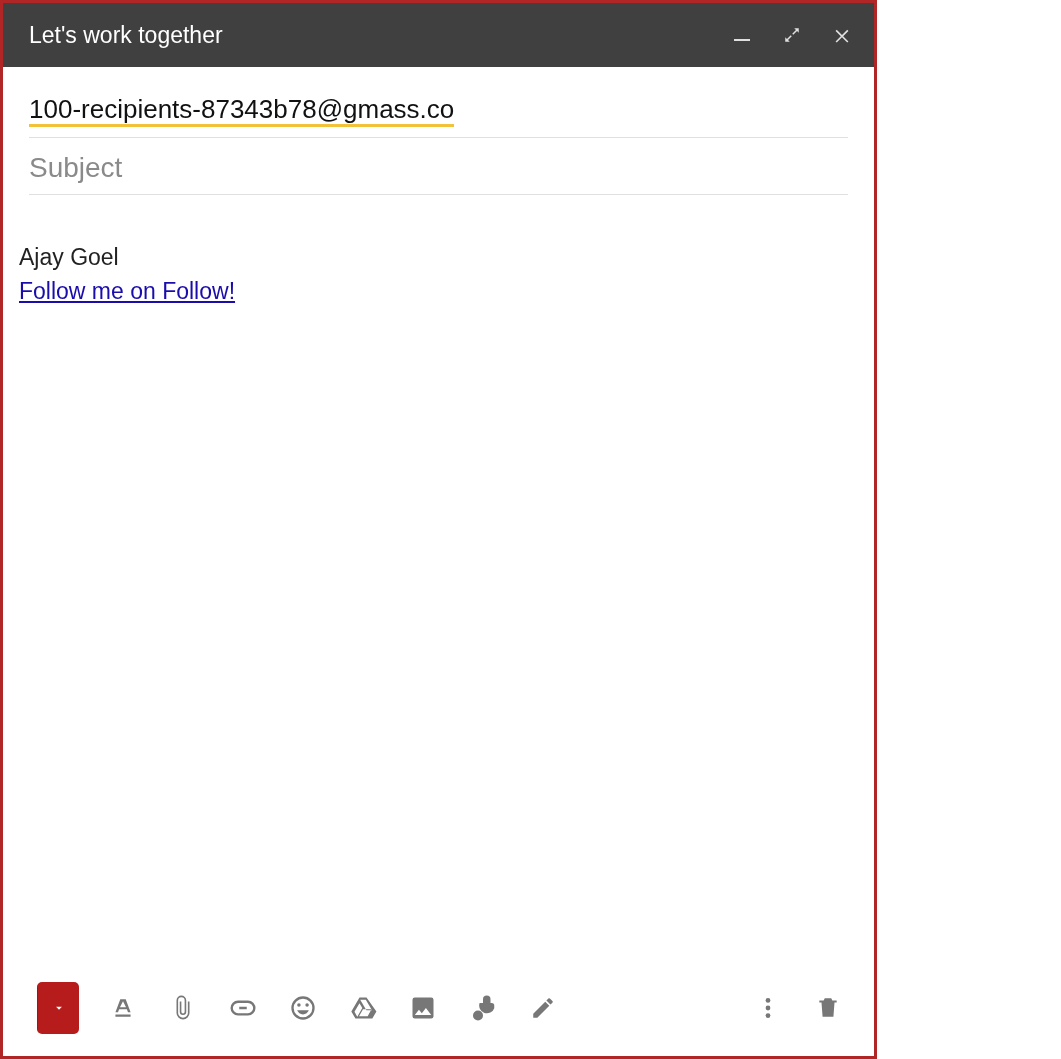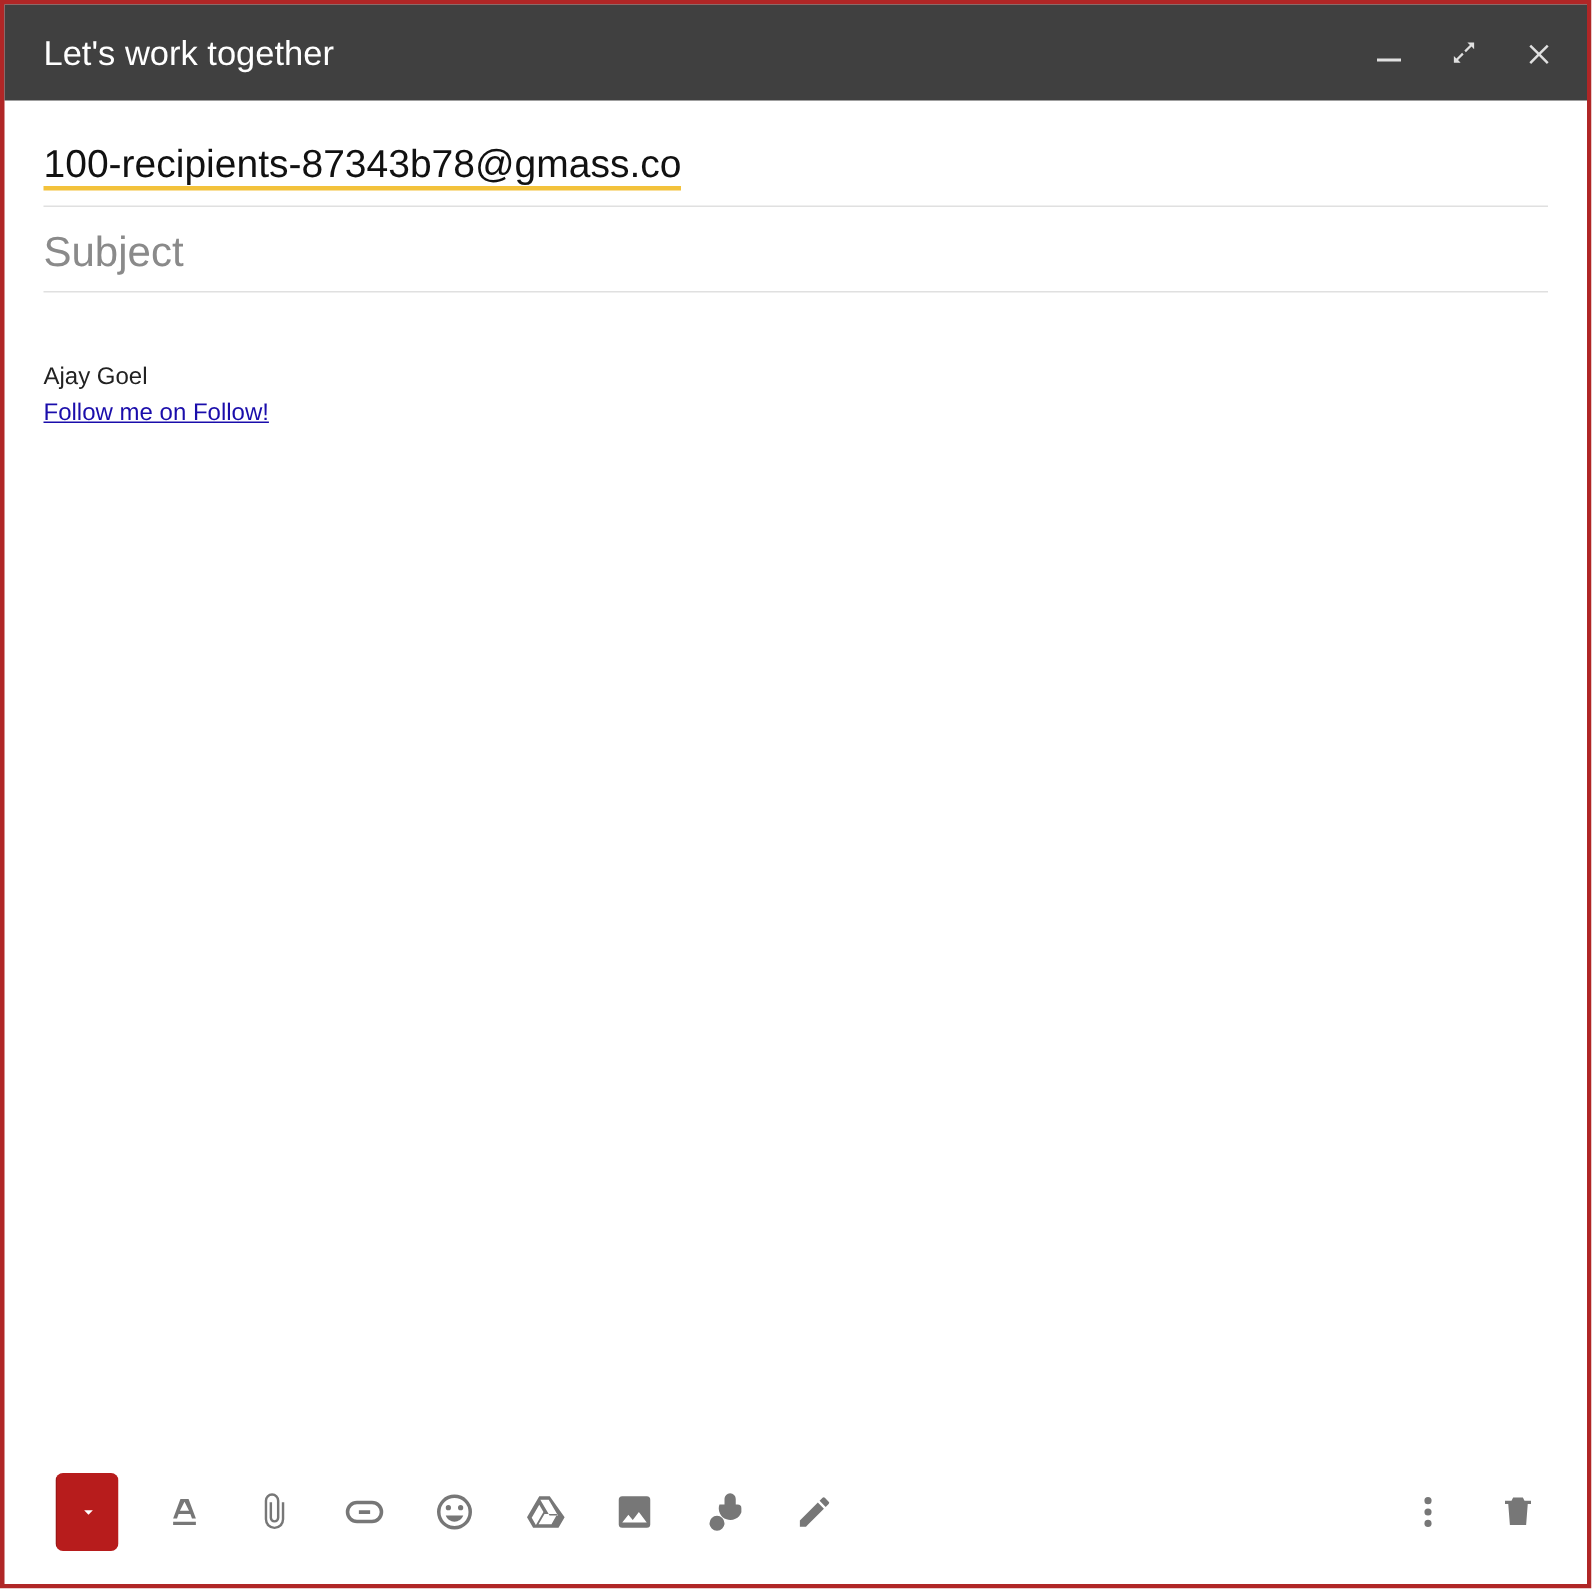--- a/index.html
+++ b/index.html
@@ -3,21 +3,21 @@
 <meta charset="utf-8">
 <style>
   * { box-sizing: border-box; }
   html, body { margin:0; padding:0; height:100%; }
   body {
     font-family: Arial, Helvetica, sans-serif;
     background:#fff;
     display:flex;
   }
   .app {
-    width:1061px;
+    width:877px;
     height:1059px;
     border:3px solid #b02626;
     display:flex;
     flex-direction:column;
     background:#fff;
   }
   
   .titlebar {
     background:#404040;
     color:#fff;
@@ -72,22 +72,22 @@
     padding:0;
     background:transparent;
   }
   .subject-input::placeholder {
     color:#8a8a8a;
   }
 
   
   .bodyarea {
     flex:1;
-    padding:46px 26px 0 26px;
-    font-size:16px;
+    padding:46px 26px 0 16px;
+    font-size:23px;
     line-height:1.4;
     color:#222;
     overflow:auto;
   }
   .bodyarea .sig-name { margin:0 0 2px 0; }
   .bodyarea .sig-link {
     color:#1a0dab;
     text-decoration:underline;
     cursor:pointer;
   }

